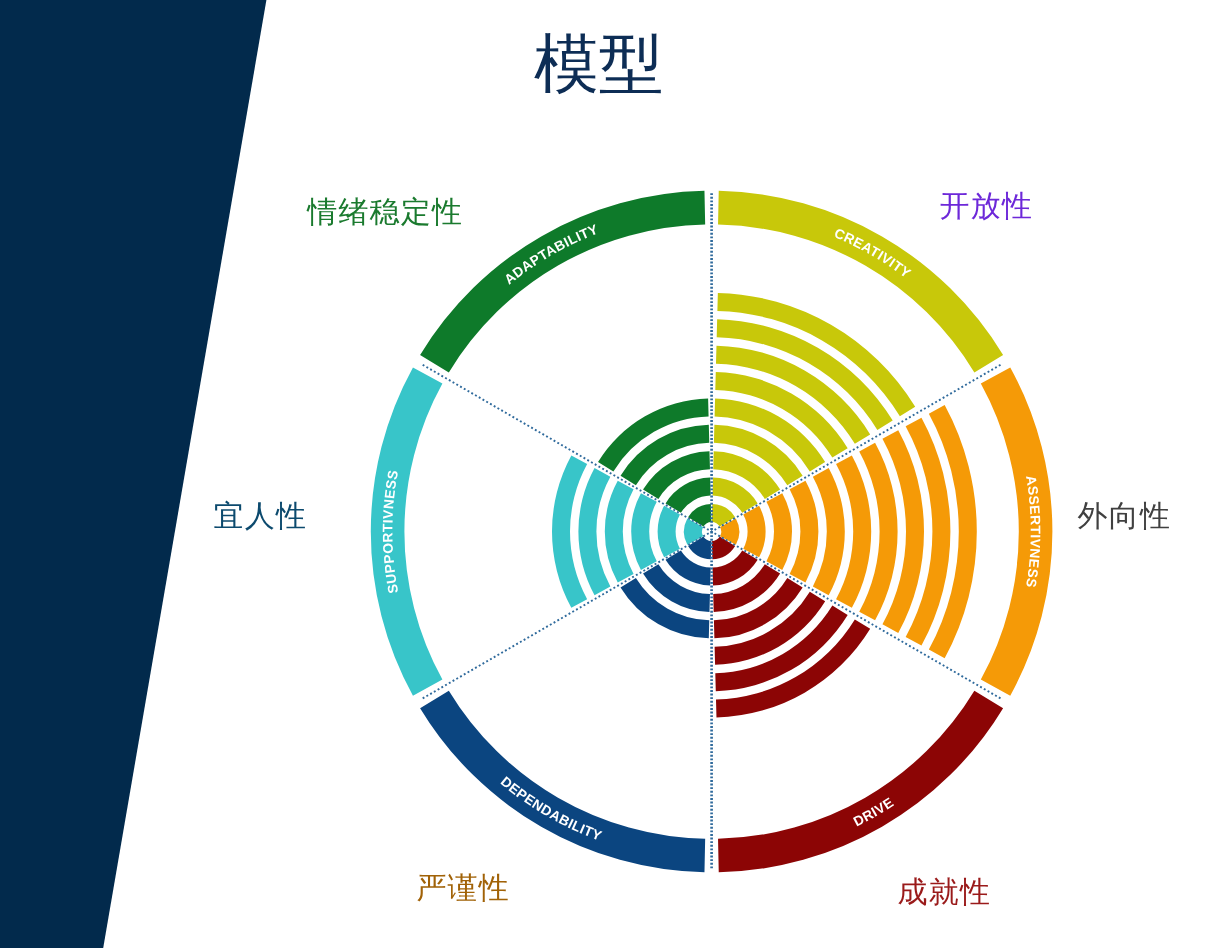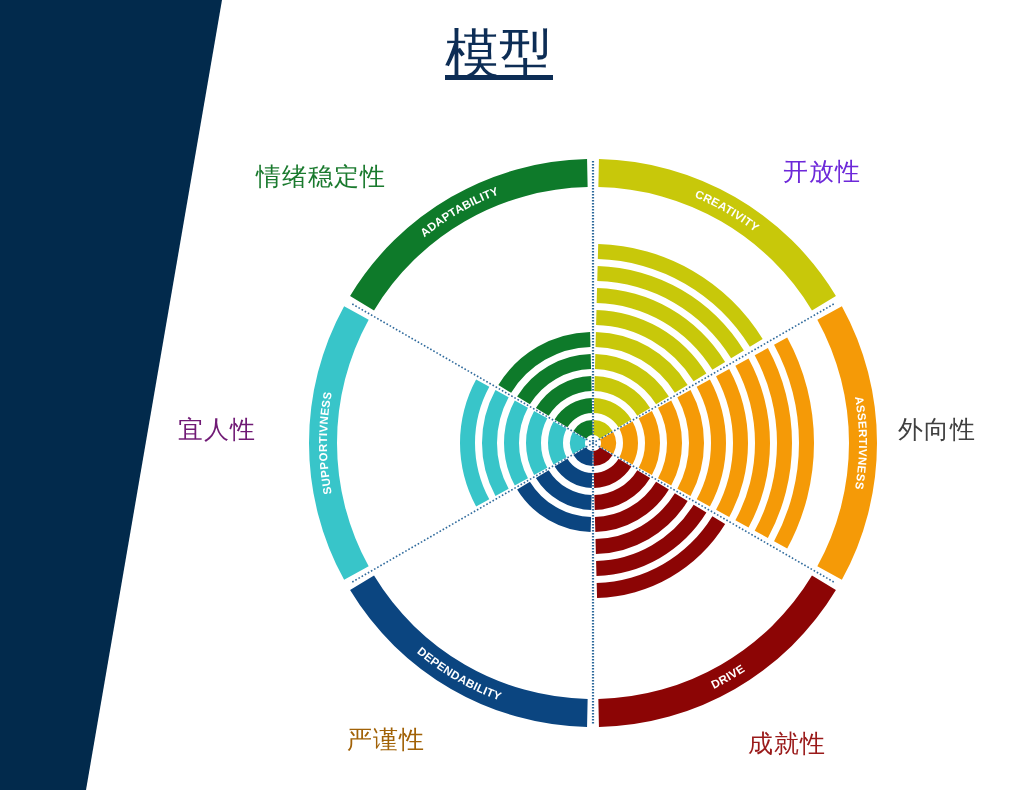--- a/index.html
+++ b/index.html
@@ -15,21 +15,21 @@
     position: absolute; left: 443px; top: 18px; height: 72px;
     display: flex; align-items: baseline; color: #0d2d55; white-space: nowrap;
   }
   .title .latin {
     font-family: "Liberation Sans", sans-serif; font-weight: 900;
     font-size: 58px; letter-spacing: -1px;
     -webkit-text-stroke: 1.6px #0d2d55;
   }
   .title .cjk {
     font-family: "DejaVu Sans", sans-serif; font-weight: 300;
-    font-size: 54px; margin-left: 2px; text-decoration: underline;
+    font-size: 54px; margin-left: 2px;
   }
   .cn-label {
     position: absolute; font-size: 25px; letter-spacing: 1px; white-space: nowrap;
     font-family: Liberation Sans, sans-serif; font-weight: 300;
   }
   #wheel { position: absolute; left: 0; top: 0; }
   .band-text {
     font-family: "Liberation Sans", sans-serif; font-weight: 700;
     font-size: 11.5px; fill: #ffffff; letter-spacing: 0.3px;
   }
@@ -124,15 +124,15 @@
       <line x1="833.7550622520739" y1="304" x2="352.24493774792603" y2="582" stroke="#2f6a9c" stroke-width="1.6" stroke-dasharray="1.6 2"></line>
       <line x1="833.7550622520739" y1="582" x2="352.2449377479261" y2="304" stroke="#2f6a9c" stroke-width="1.6" stroke-dasharray="1.6 2"></line>
     </g>
   </svg>
 
 <div id="labels">
     <div class="cn-label" style="left: 783px; top: 155px; color: #6d28d9;">开放性</div>
     <div class="cn-label" style="left: 898px; top: 413px; color: #404040;">外向性</div>
     <div class="cn-label" style="left: 748px; top: 727px; color: rgb(154, 26, 26); text-align: center;">成就性</div>
     <div class="cn-label" style="left: 347px; top: 723px; color: #a16207;">严谨性</div>
-    <div class="cn-label" style="left: 178px; top: 413px; color: #701a75;">宜人性</div>
+    <div class="cn-label" style="left: 178px; top: 413px; color: #0c4a6e;">宜人性</div>
     <div class="cn-label" style="left: 256px; top: 160px; color: rgb(26, 122, 46);">情绪稳定性</div>
   </div>
 
 </body></html>

